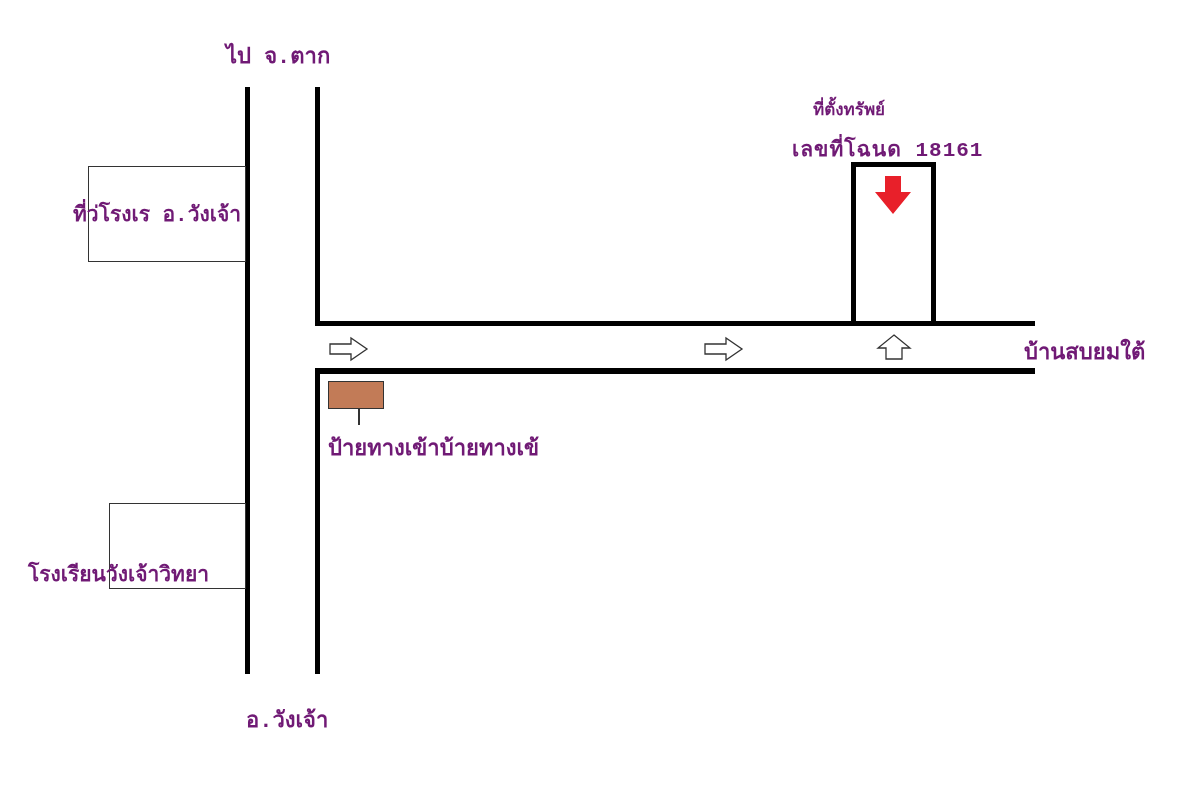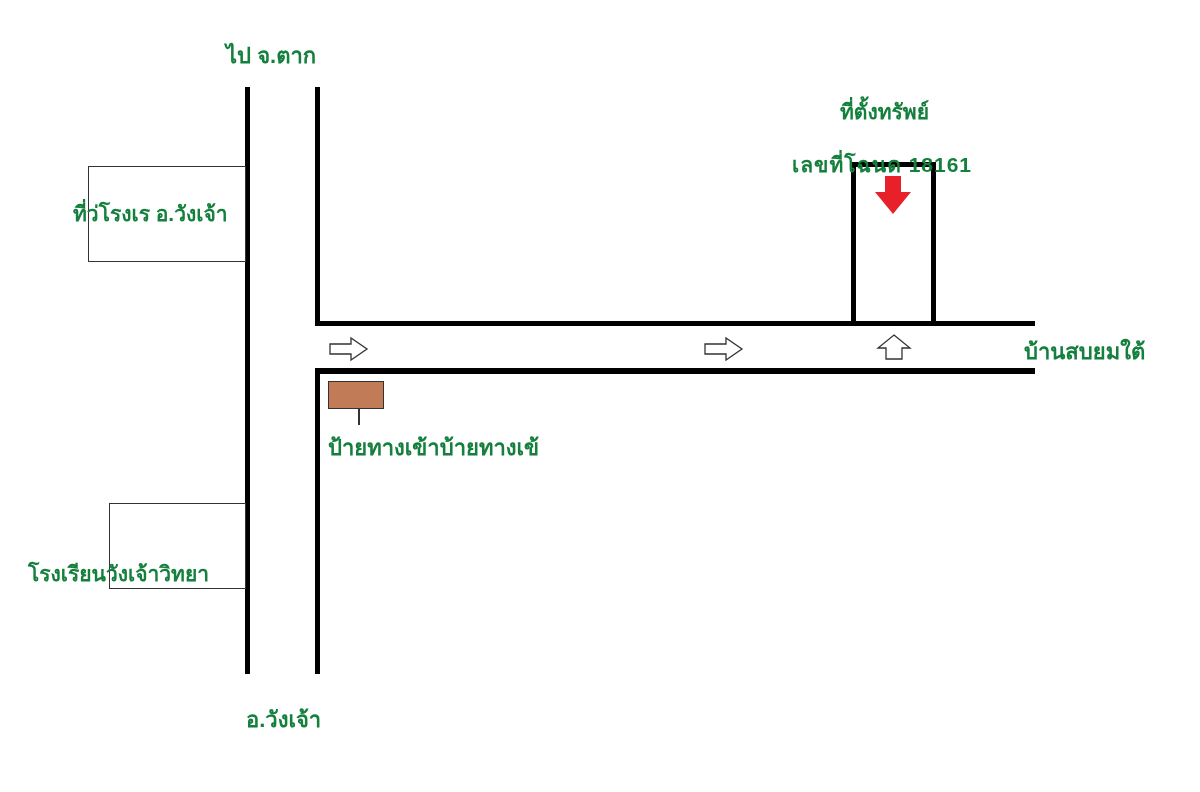--- a/index.html
+++ b/index.html
@@ -1,21 +1,21 @@
 <!DOCTYPE html>
 <html><head>
 <meta charset="utf-8">
 <style>
   html, body { margin:0; padding:0; background:#ffffff; }
   body { width:1200px; height:792px; position:relative; overflow:hidden;
          font-family:"DejaVu Sans", sans-serif; }
   .abs { position:absolute; }
   .road { position:absolute; background:#000; }
-  .lbl { position:absolute; font-weight:bold; color:#15803d; white-space:nowrap;
-         font-family:Liberation Sans, sans-serif; }
+  .lbl { position:absolute; font-weight:bold; color:#701a75; white-space:nowrap;
+         font-family:Liberation Mono, monospace; }
   .box { position:absolute; border:1.5px solid #333; background:transparent; }
   svg { position:absolute; overflow:visible; }
 </style>
 </head>
 <body>
 
 <div class="road" style="left:245px; top:87px; width:5px; height:587px;"></div>
 <div class="road" style="left:315px; top:87px; width:5px; height:239px;"></div>
 <div class="road" style="left:315px; top:368px; width:5px; height:306px;"></div>
 
@@ -25,22 +25,22 @@
 <div class="lbl" style="left:226px; top:38px; font-size:22px;">ไป จ.ตาก</div>
 <div class="lbl" style="left:246px; top:702px; font-size:22px;">อ.วังเจ้า</div>
 
 <div class="box" style="left:88px; top:166px; width:156px; height:94px;"></div>
 <div class="lbl" style="left:73px; top:197px; font-size:21px;">ที่ว่โรงเร อ.วังเจ้า</div>
 
 <div class="box" style="left:109px; top:503px; width:135px; height:84px;"></div>
 <div class="lbl" style="left:28px; top:533px; font-size:21px;margin-top:24px;">โรงเรียนวังเจ้าวิทยา</div>
 
 <div class="abs" style="left:851px; top:162px; width:75px; height:155px; border:5px solid #000; border-bottom:none;"></div>
-<div class="lbl" style="left:840px; top:95px; font-size:21px;">ที่ตั้งทรัพย์</div>
-<div class="lbl" style="left:792px; top:132px; font-size:21px; letter-spacing:1px;margin-top:16px;">เลขที่โฉนด 18161</div>
+<div class="lbl" style="left:813px; top:95px; font-size:17px;">ที่ตั้งทรัพย์</div>
+<div class="lbl" style="left:792px; top:132px; font-size:21px; letter-spacing:1px;">เลขที่โฉนด 18161</div>
 
 <svg style="left:873px; top:176px;" width="40" height="40" viewBox="0 0 40 40">
   <polygon points="12,0 28,0 28,16 38,16 20,38 2,16 12,16" fill="#e8202a"></polygon>
 </svg>
 
 <svg style="left:329px; top:337px;" width="40" height="24" viewBox="0 0 40 24">
   <polygon points="1,7 22,7 22,1 38,12 22,23 22,17 1,17" fill="#fff" stroke="#333" stroke-width="1.3"></polygon>
 </svg>
 <svg style="left:704px; top:337px;" width="40" height="24" viewBox="0 0 40 24">
   <polygon points="1,7 22,7 22,1 38,12 22,23 22,17 1,17" fill="#fff" stroke="#333" stroke-width="1.3"></polygon>

